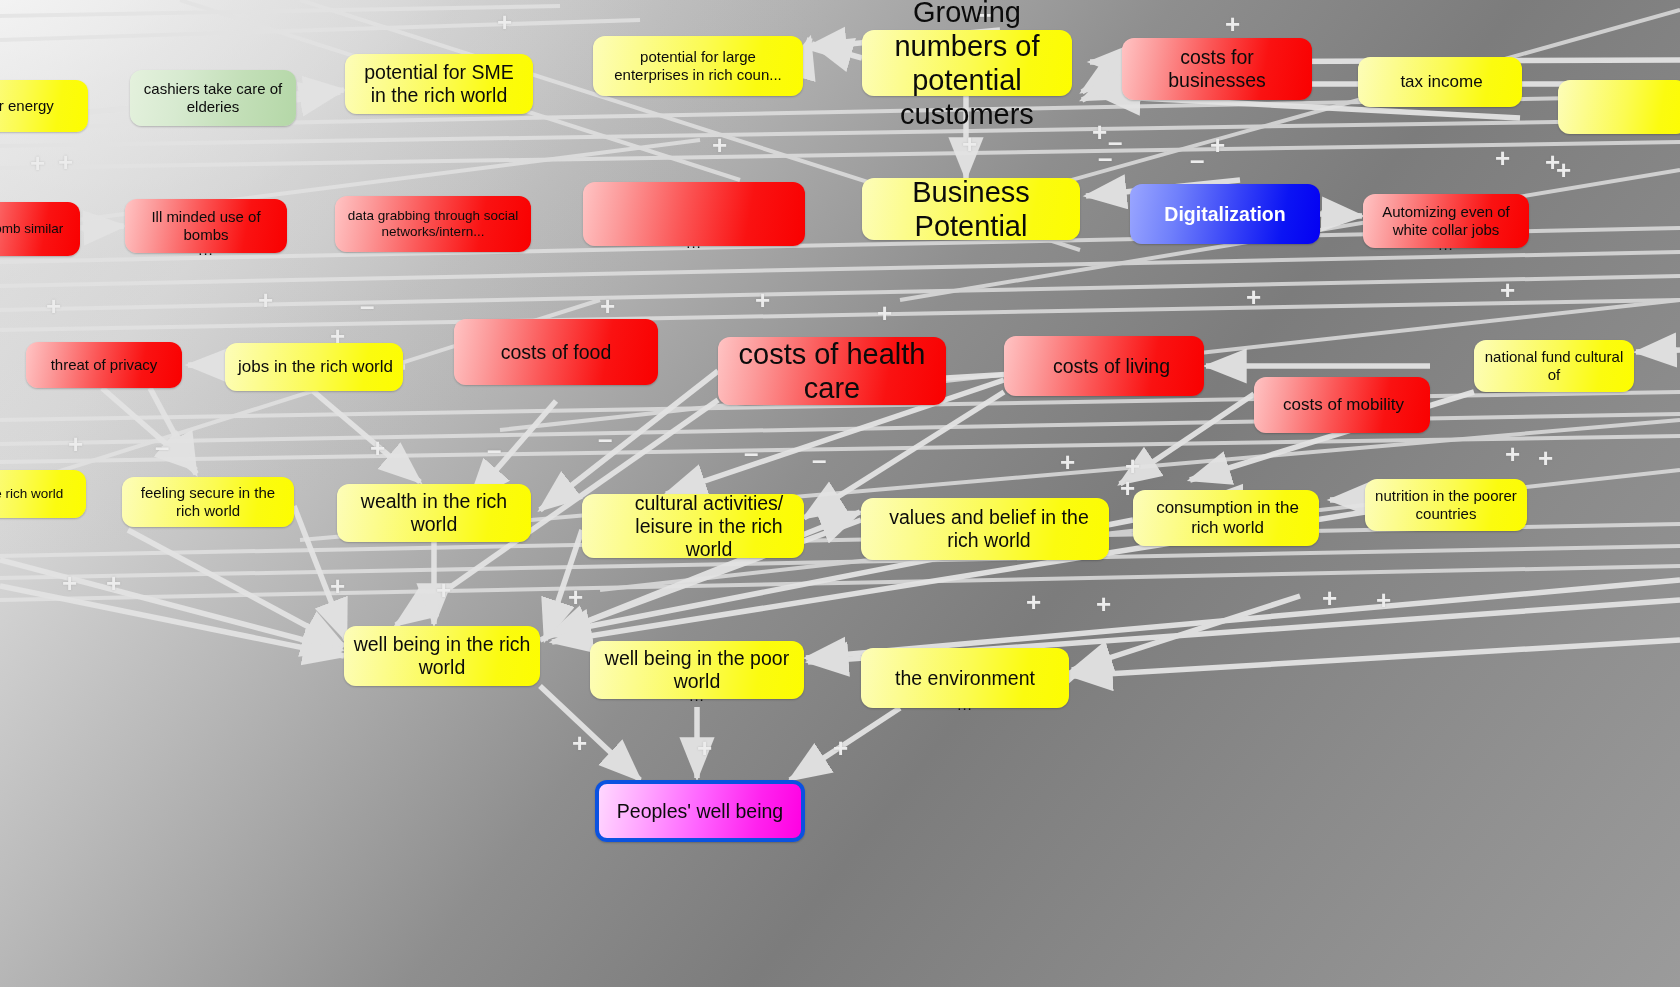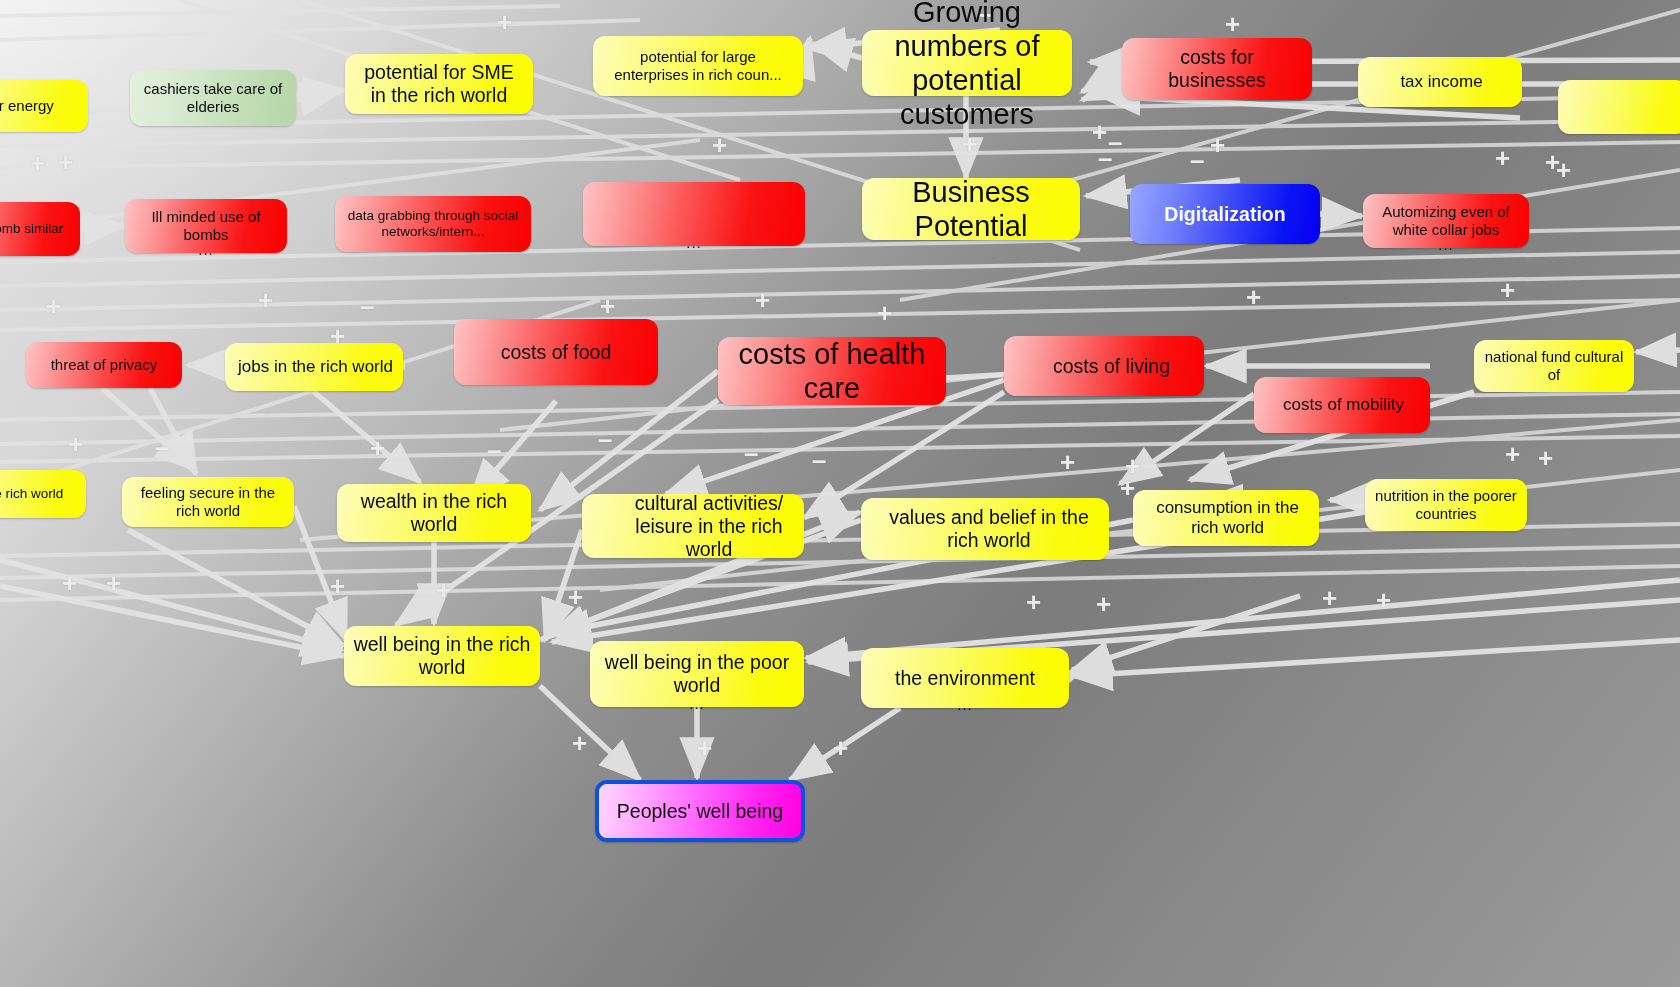--- a/index.html
+++ b/index.html
@@ -231,21 +231,21 @@
       </div>
       <div class="node yellow fs17" style="left: 1133px; top: 490px; width: 186px; height: 56px;">
         <span class="lbl">consumption in the rich world</span>
       </div>
       <div class="node yellow fs15" style="left: 1365px; top: 479px; width: 162px; height: 52px;">
         <span class="lbl">nutrition in the poorer countries</span>
       </div>
       <div class="node yellow fs19" style="left: 344px; top: 626px; width: 196px; height: 60px;">
         <span class="lbl">well being in the rich world</span>
       </div>
-      <div class="node yellow fs19" style="left: 590px; top: 641px; width: 214px; height: 66px;">
+      <div class="node yellow fs19" style="left: 590px; top: 641px; width: 214px; height: 58px;">
         <span class="lbl">well being in the poor world</span>
         <span class="dots">...</span>
       </div>
       <div class="node yellow fs19" style="left: 861px; top: 648px; width: 208px; height: 60px;">
         <span class="lbl">the environment</span>
         <span class="dots">...</span>
       </div>
       <div class="node magenta fs19" style="left: 595px; top: 780px; width: 210px; height: 62px;">
         <span class="lbl">Peoples' well being</span>
       </div>

